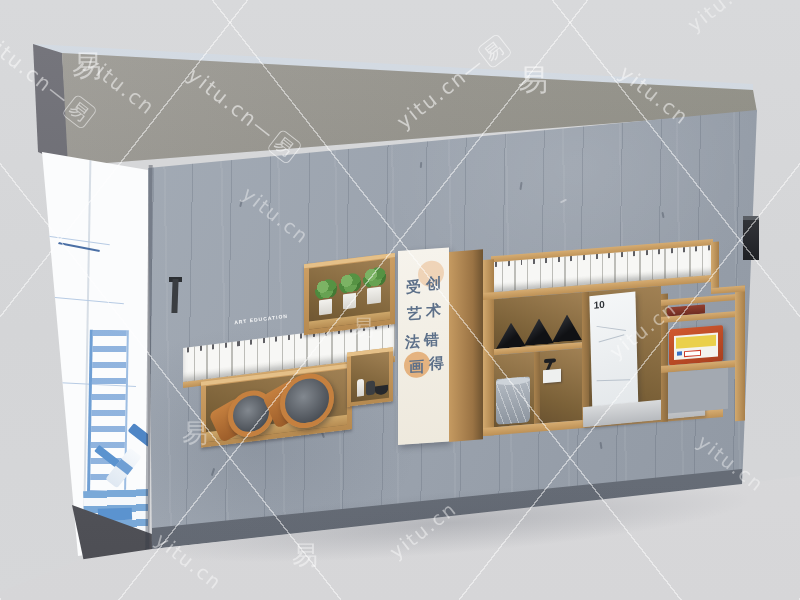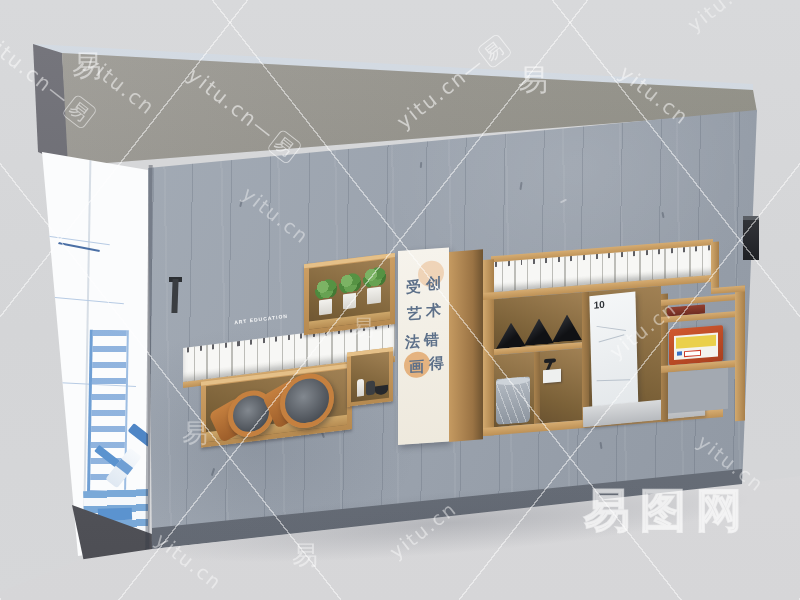--- a/index.html
+++ b/index.html
@@ -277,21 +277,20 @@
       </div>
     </div>
     <div class="abs wood" style="left:178px;top:102px;width:76px;height:7px;"></div>
     <div class="abs" style="left:185px;top:109px;width:60px;height:41px;background:#a3a9b1;"></div>
     <div class="abs wood-v" style="left:252px;top:28px;width:10px;height:135px;"></div>
     <div class="abs wood" style="left:228px;top:28px;width:34px;height:6px;"></div>
     <div class="abs wood-v" style="left:228px;top:-18px;width:8px;height:46px;"></div>
   </div>
 
   <div class="abs wm-layer">
-    <span class="wm-logo">易图网</span>
   <span class="wm-tile" style="left: -15px; top: 25px; font-size: 20px; opacity: 0.5; transform: rotate(38deg);">yitu.cn—<span class="wm-boxchar">易</span></span>
       <span class="wm-tile" style="left: 88px; top: 48px; font-size: 20px; opacity: 0.5; transform: rotate(38deg);">yitu.cn</span>
       <span class="wm-tile" style="left: 190px; top: 60px; font-size: 20px; opacity: 0.55; transform: rotate(38deg);">yitu.cn—<span class="wm-boxchar">易</span></span>
       <span class="wm-tile" style="left: 400px; top: 112px; font-size: 20px; opacity: 0.55; transform: rotate(-38deg);">yitu.cn—<span class="wm-boxchar">易</span></span>
       <span class="wm-tile" style="left: 622px; top: 58px; font-size: 20px; opacity: 0.5; transform: rotate(38deg);">yitu.cn</span>
       <span class="wm-tile" style="left: 690px; top: 16px; font-size: 19px; opacity: 0.4; transform: rotate(-38deg);">yitu.cn</span>
       <span class="wm-tile" style="left: 72px; top: 46px; font-size: 30px; opacity: 0.5; transform: rotate(0deg);">易</span>
       <span class="wm-tile" style="left: 518px; top: 60px; font-size: 30px; opacity: 0.55; transform: rotate(0deg);">易</span>
       <span class="wm-tile" style="left: 245px; top: 180px; font-size: 19px; opacity: 0.4; transform: rotate(38deg);">yitu.cn</span>
       <span class="wm-tile" style="left: 352px; top: 313px; font-size: 22px; opacity: 0.35; transform: rotate(0deg);">易</span>

